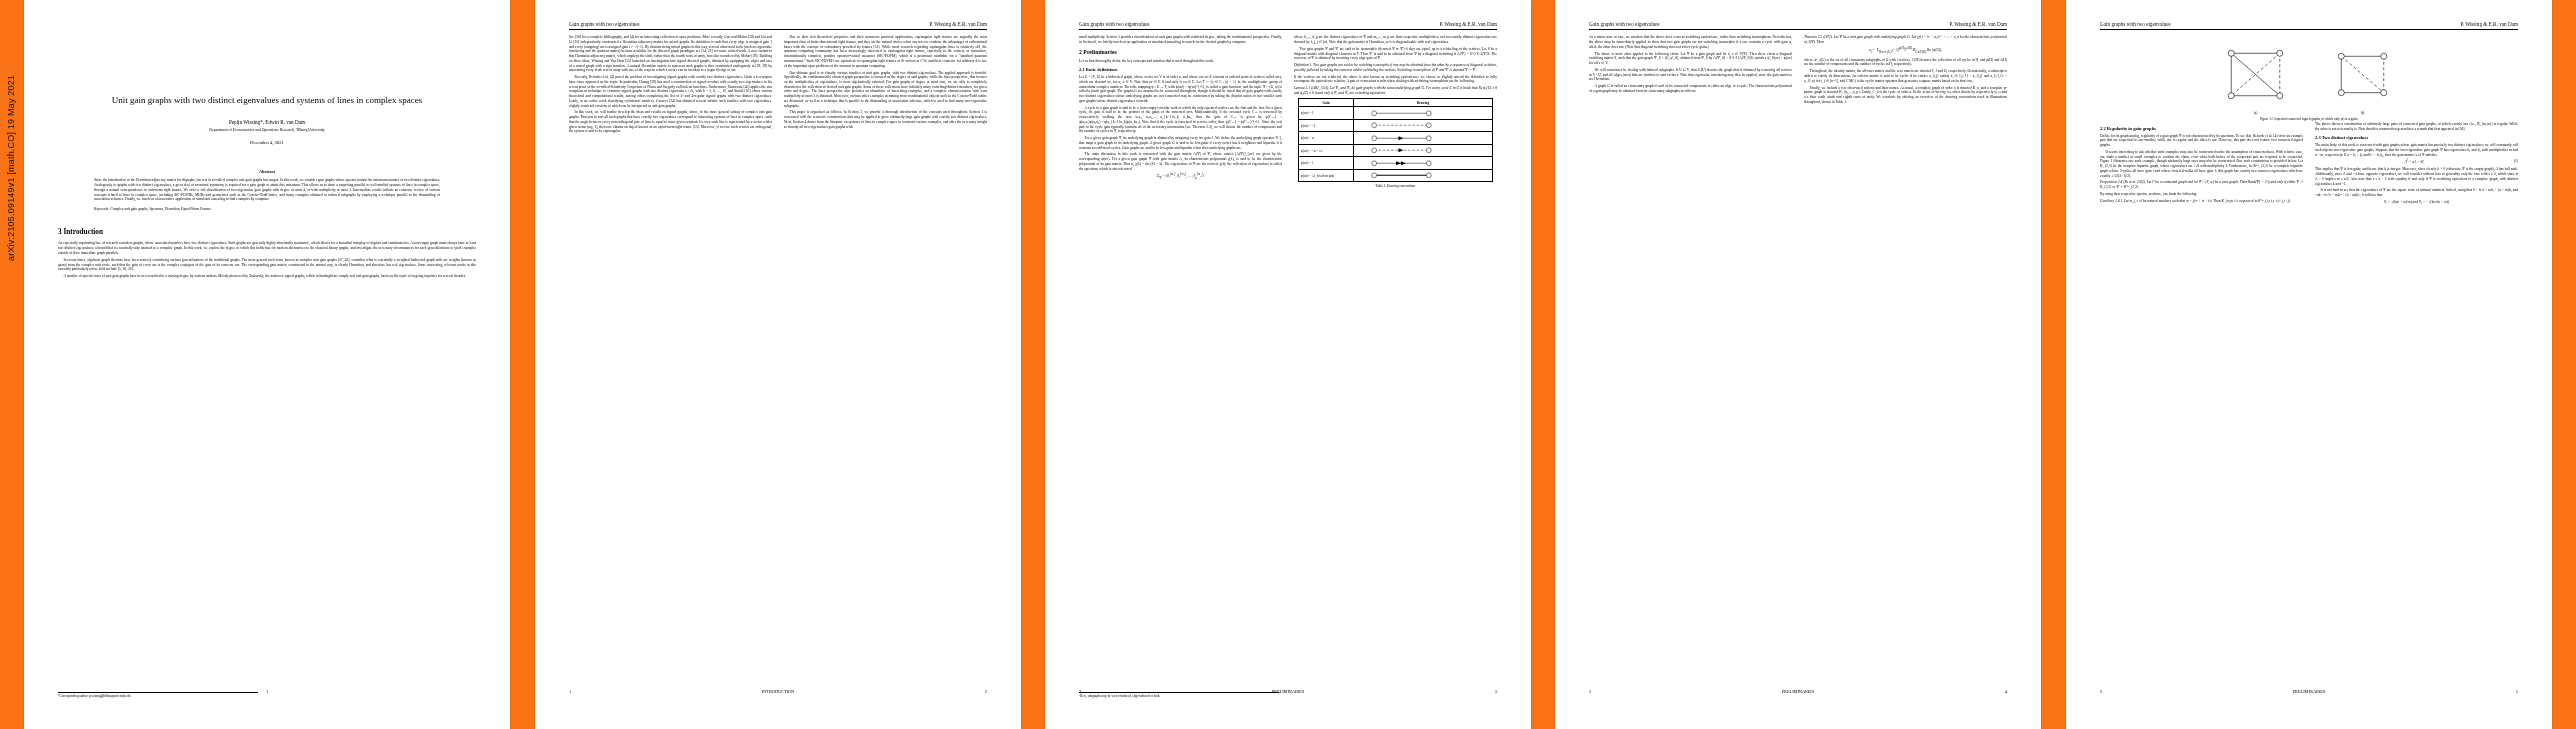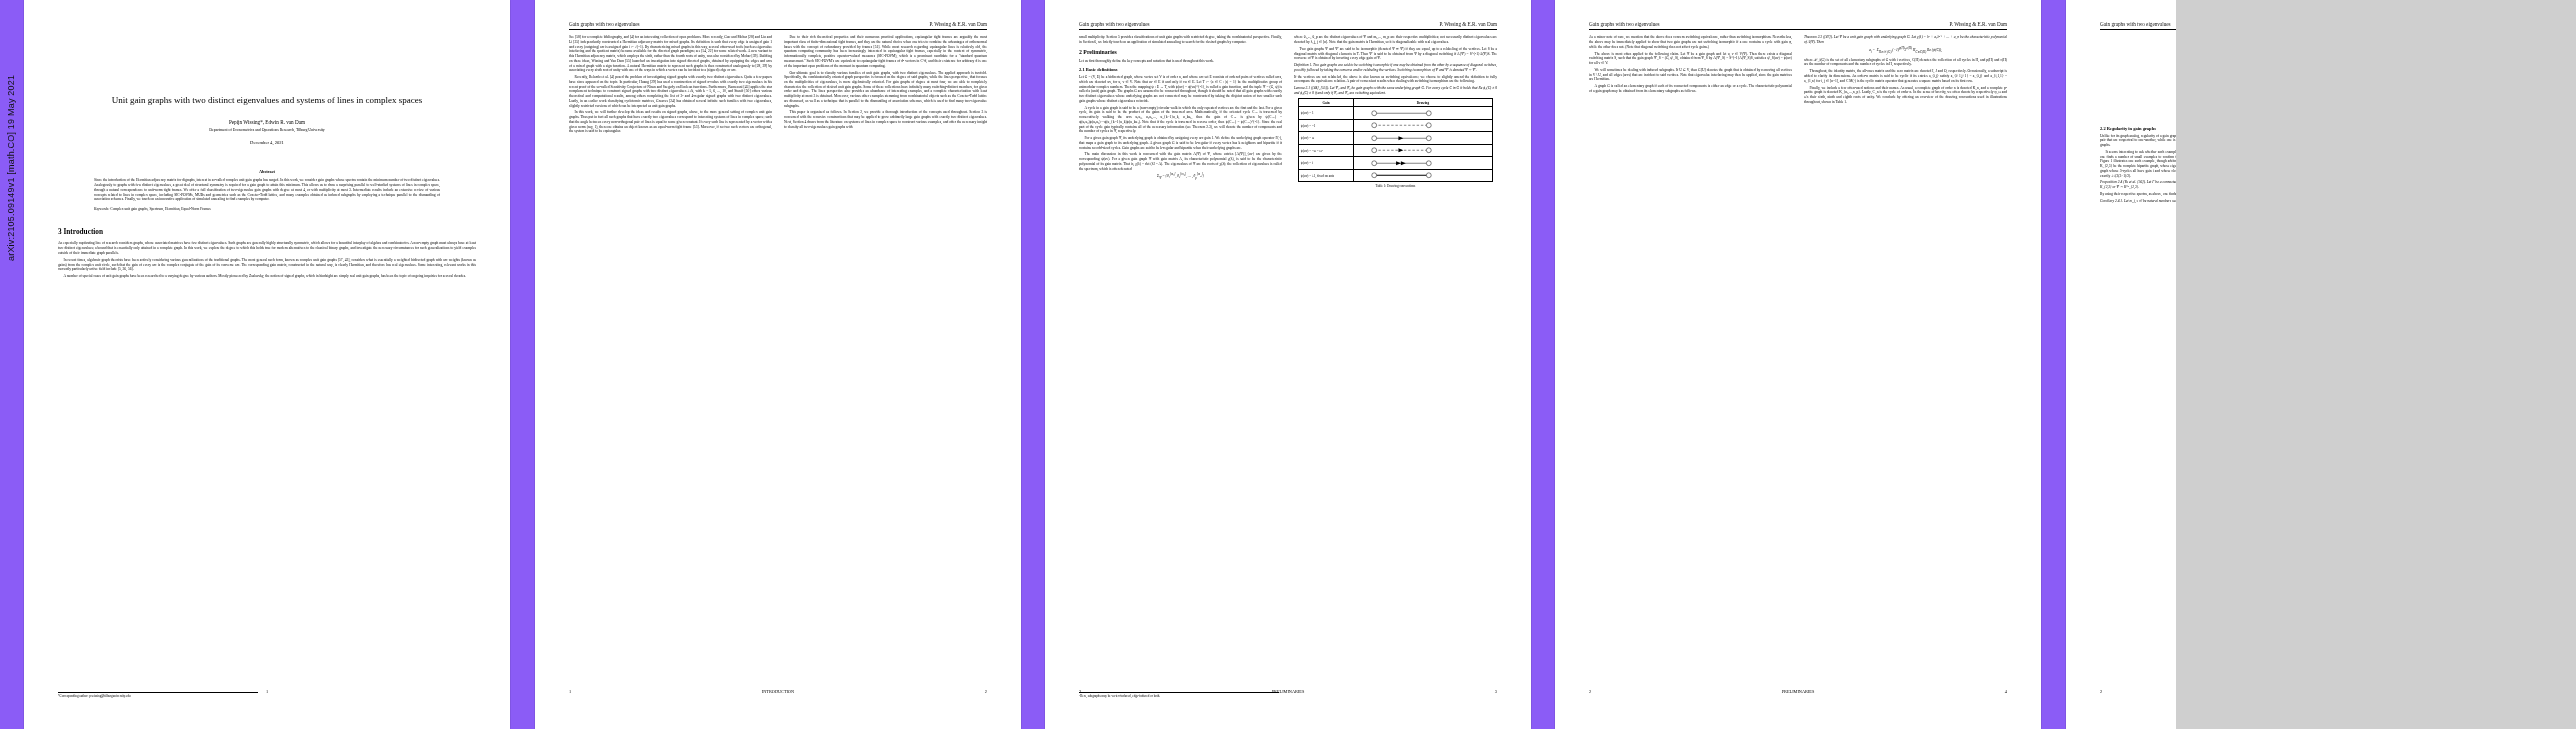--- a/index.html
+++ b/index.html
@@ -2,24 +2,24 @@
 <html style="font-size:9.7px"><head>
 <meta charset="utf-8">
 <style>
   html, body {
     margin: 0;
     padding: 0;
     background: #cfcfcf;
     font-family: "Liberation Serif", serif;
   }
   #page {
-    width: 2176px;
+    width: 2576px;
     height: 729px;
     position: relative;
-    background: #8b5cf6;
+    background: #f97316;
     overflow: hidden;
   }
   .arxiv-stamp {
     position: absolute;
     left: 6px;
     top: 261px;
     width: 255px;
     transform: rotate(-90deg);
     transform-origin: 0 0;
     font-family: "Liberation Sans", sans-serif;

